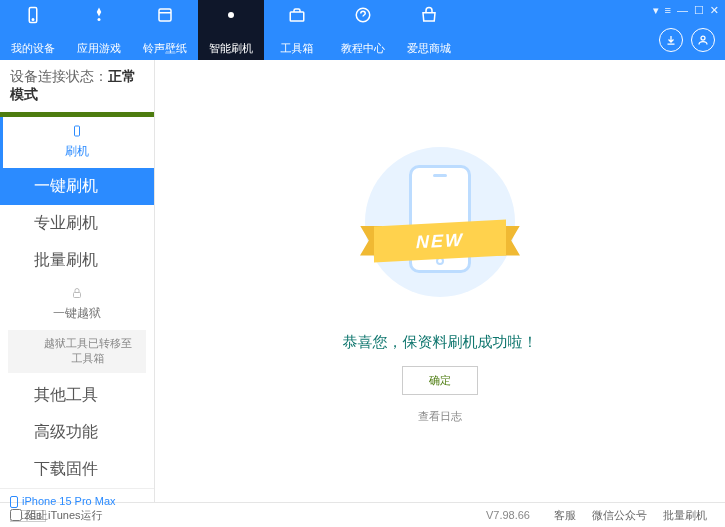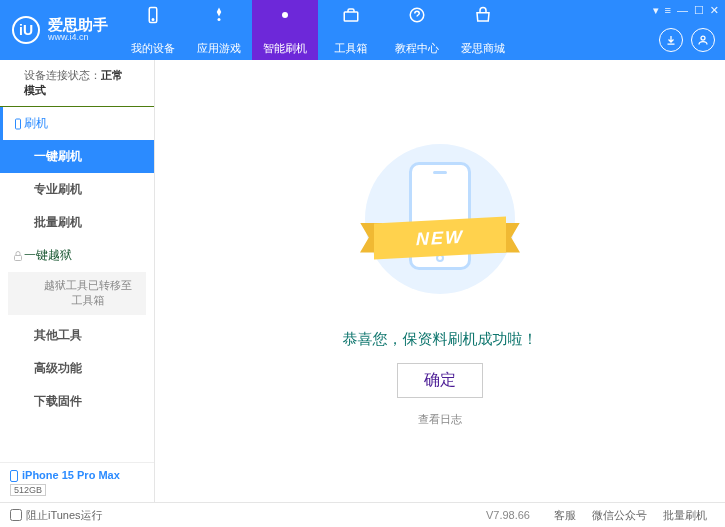--- a/index.html
+++ b/index.html
@@ -7,103 +7,105 @@
 
 .header { background: #2b8bff; height: 60px; display: flex; align-items: center; color: #fff; position: relative; }
 .logo-area { display: flex; align-items: center; padding: 0 12px; gap: 8px; }
 .logo-circle { width: 28px; height: 28px; border: 2px solid #fff; border-radius: 50%; display: flex; align-items: center; justify-content: center; font-weight: bold; color: #fff; font-size: 14px; }
 .logo-text { display: flex; flex-direction: column; }
 .logo-title { font-size: 15px; font-weight: bold; line-height: 1; }
 .logo-sub { font-size: 9px; opacity: 0.85; line-height: 1.2; }
 
 .nav { display: flex; height: 100%; }
 .nav-item { width: 66px; display: flex; flex-direction: column; align-items: center; justify-content: center; gap: 16px; font-size: 11px; cursor: pointer; }
-.nav-item.active { background: #6d28d9; }
+.nav-item.active { background: #0f172a; }
 .nav-icon { width: 20px; height: 20px; display: flex; align-items: center; justify-content: center; }
 
 .win-ctrl { position: absolute; right: 6px; top: 4px; display: flex; gap: 6px; font-size: 11px; }
 .win-ctrl span { cursor: pointer; opacity: 0.9; }
 .hdr-right { position: absolute; right: 10px; top: 28px; display: flex; gap: 8px; }
 .circ-btn { width: 24px; height: 24px; border: 1.5px solid #fff; border-radius: 50%; display: flex; align-items: center; justify-content: center; cursor: pointer; }
 
 .body-area { display: flex; height: 442px; }
 
 .sidebar { width: 155px; border-right: 1px solid #e5e5e5; display: flex; flex-direction: column; font-size: 12px; }
-.conn-status { padding: 8px 24px; color: #666; font-size: 11px; border-bottom: 1px solid #4d7c0f; }
+.conn-status { padding: 8px 10px; color: #666; font-size: 14px; border-bottom: 5px solid #4d7c0f; }
 .conn-status .mode { color: #333; font-weight: bold; }
 
-.side-sec-hdr { display: flex; align-items: center; padding: 8px 12px; color: #555; cursor: pointer; }
+.side-sec-hdr { display: flex; align-items: center; gap: 6px; padding: 8px 12px; color: #555; cursor: pointer; flex-direction: column; }
 .side-sec-hdr.blue { color: #2b8bff; border-left: 3px solid #2b8bff; padding-left: 9px; }
-.side-item { padding: 8px 12px 8px 34px; color: #555; cursor: pointer; font-size: 12px; font-weight: bold; }
+.side-item { padding: 8px 12px 8px 34px; color: #555; cursor: pointer; font-size: 16px; }
 .side-item.active { background: #2b8bff; color: #fff; }
 .side-note { padding: 6px 12px 6px 34px; color: #888; font-size: 11px; background: #f4f4f4; margin: 0 8px 4px 8px; text-align: center; line-height: 1.4; }
 
 .checks-box { border: 2px solid #e74c3c; margin: 6px 6px 4px 6px; padding: 8px 6px; display: flex; gap: 8px; font-size: 11px; color: #666; }
 .checks-box label { display: flex; align-items: center; gap: 3px; }
 .checks-box .dim { color: #bbb; }
 
 .device-info { padding: 6px 10px; border-top: 1px solid #eee; font-size: 11px; }
-.device-name { color: #2b8bff; font-weight: bold; }
+.device-name { color: #2b8bff; font-weight: normal; }
 .device-cap { display: inline-block; border: 1px solid #ccc; font-size: 9px; padding: 0 3px; margin-top: 2px; color: #666; }
 .phone-ico { display:inline-block; width:8px; height:12px; border:1.5px solid #2b8bff; border-radius:2px; position:relative; vertical-align:middle; margin-right:4px; }
 
 .main { flex: 1; display: flex; flex-direction: column; align-items: center; justify-content: center; gap: 14px; }
 
 .illus { position: relative; width: 180px; height: 180px; }
 .il-circle { position:absolute; width:150px; height:150px; border-radius:50%; background:#e8f3ff; left:15px; top:8px; }
 .il-phone { position:absolute; width:62px; height:108px; background:#fff; border:3px solid #bcdcff; border-radius:10px; left:59px; top:26px; }
 .il-phone::after { content:""; position:absolute; left:50%; top:6px; transform:translateX(-50%); width:14px; height:3px; background:#bcdcff; border-radius:2px; }
 .il-home { position:absolute; left:50%; bottom:5px; transform:translateX(-50%); width:8px; height:8px; border:2px solid #bcdcff; border-radius:50%; }
 .il-ribbon { position:absolute; left:10px; top:84px; width:160px; height:36px; pointer-events:none; }
 .il-rib-l, .il-rib-r { position:absolute; width:22px; height:30px; background:#f0b933; top:3px; }
 .il-rib-l { left:0; clip-path: polygon(0 0,100% 0,100% 100%,0 100%,40% 50%); }
 .il-rib-r { right:0; clip-path: polygon(0 0,100% 0,60% 50%,100% 100%,0 100%); }
 .il-rib-body { position:absolute; left:14px; right:14px; top:0; bottom:0; background:#ffd24d; display:flex; align-items:center; justify-content:center; font-weight:900; color:#fff; font-size:18px; letter-spacing:2px; font-style:italic; transform: skewY(-3deg); }
 
 .msg { font-size: 15px; color: #0f766e; text-align: center; }
-.ok-btn { padding: 6px 26px; border: 1px solid #ccc; background: #fff; color: #4c1d95; font-size: 16px; cursor: pointer; }
+.ok-btn { padding: 6px 26px; border: 1px solid #ccc; background: #fff; color: #4d7c0f; font-size: 11px; cursor: pointer; }
 .log-link { font-size: 11px; color: #888; cursor: pointer; }
 
 .footer { height: 25px; border-top: 1px solid #e5e5e5; display: flex; align-items: center; font-size: 11px; color: #666; padding: 0 10px; }
 .footer .ft-left { display:flex; align-items:center; gap:4px; }
 .footer .ver { margin-left: auto; margin-right: 16px; color:#888; }
 .footer .ft-link { margin: 0 8px; cursor: pointer; }
 
 input[type=checkbox] { width:12px; height:12px; }
 svg { display:block; }
 </style>
 </head>
 <body>
 
 <div class="header">
-  <div class="logo-area">
-    <div class="logo-circle">iU</div>
-    <div class="logo-text">
-      <div class="logo-title">爱思助手</div>
-      <div class="logo-sub">www.i4.cn</div>
-    </div>
-  </div>
   <div class="nav">
     <div class="nav-item">
       <span class="nav-icon">
           <svg width="18" height="18" viewBox="0 0 24 24" fill="none" stroke="#fff" stroke-width="2">
             <rect x="7" y="2" width="10" height="20" rx="2"></rect>
             <circle cx="12" cy="18" r="1"></circle>
           </svg>
         </span>
       <span>我的设备</span>
     </div>
     <div class="nav-item">
       <span class="nav-icon">
           <svg width="18" height="18" viewBox="0 0 24 24" fill="#fff">
             <path d="M12 2l3 6-3 6-3-6z"></path>
             <circle cx="12" cy="18" r="2"></circle>
           </svg>
         </span>
       <span>应用游戏</span>
+    </div>
+    <div class="nav-item">
+      <span class="nav-icon">
+          <svg width="18" height="18" viewBox="0 0 24 24" fill="none" stroke="#fff" stroke-width="2">
+            <rect x="4" y="4" width="16" height="16" rx="2"></rect>
+            <path d="M4 9h16"></path>
+          </svg>
+        </span>
+      <span>铃声壁纸</span>
     </div>
     <div class="nav-item active">
       <span class="nav-icon">
           <svg width="18" height="18" viewBox="0 0 24 24" fill="#fff">
             <path d="M12 2v4M12 18v4M4 12H2M22 12h-2M6 6l-2-2M20 20l-2-2M6 18l-2 2M20 4l-2 2"></path>
             <circle cx="12" cy="12" r="4" fill="#fff"></circle>
           </svg>
         </span>
       <span>智能刷机</span>
     </div>
@@ -166,21 +168,21 @@
     <div class="side-sec-hdr blue">
       <svg width="12" height="12" viewBox="0 0 24 24" fill="none" stroke="#2b8bff" stroke-width="2">
           <rect x="7" y="2" width="10" height="20" rx="2"></rect>
         </svg>
       <span>刷机</span>
     </div>
     <div class="side-item active">一键刷机</div>
     <div class="side-item">专业刷机</div>
     <div class="side-item">批量刷机</div>
 
-    <div class="side-sec-hdr" style="color:#14532d">
+    <div class="side-sec-hdr" style="color:#737373">
       <svg width="12" height="12" viewBox="0 0 24 24" fill="none" stroke="#bbb" stroke-width="2">
           <rect x="5" y="11" width="14" height="10" rx="2"></rect>
           <path d="M8 11V7a4 4 0 018 0v4"></path>
         </svg>
       <span>一键越狱</span>
     </div>
     <div class="side-note">越狱工具已转移至工具箱</div>
 
     <div class="side-item">其他工具</div>
     <div class="side-item">高级功能</div>

